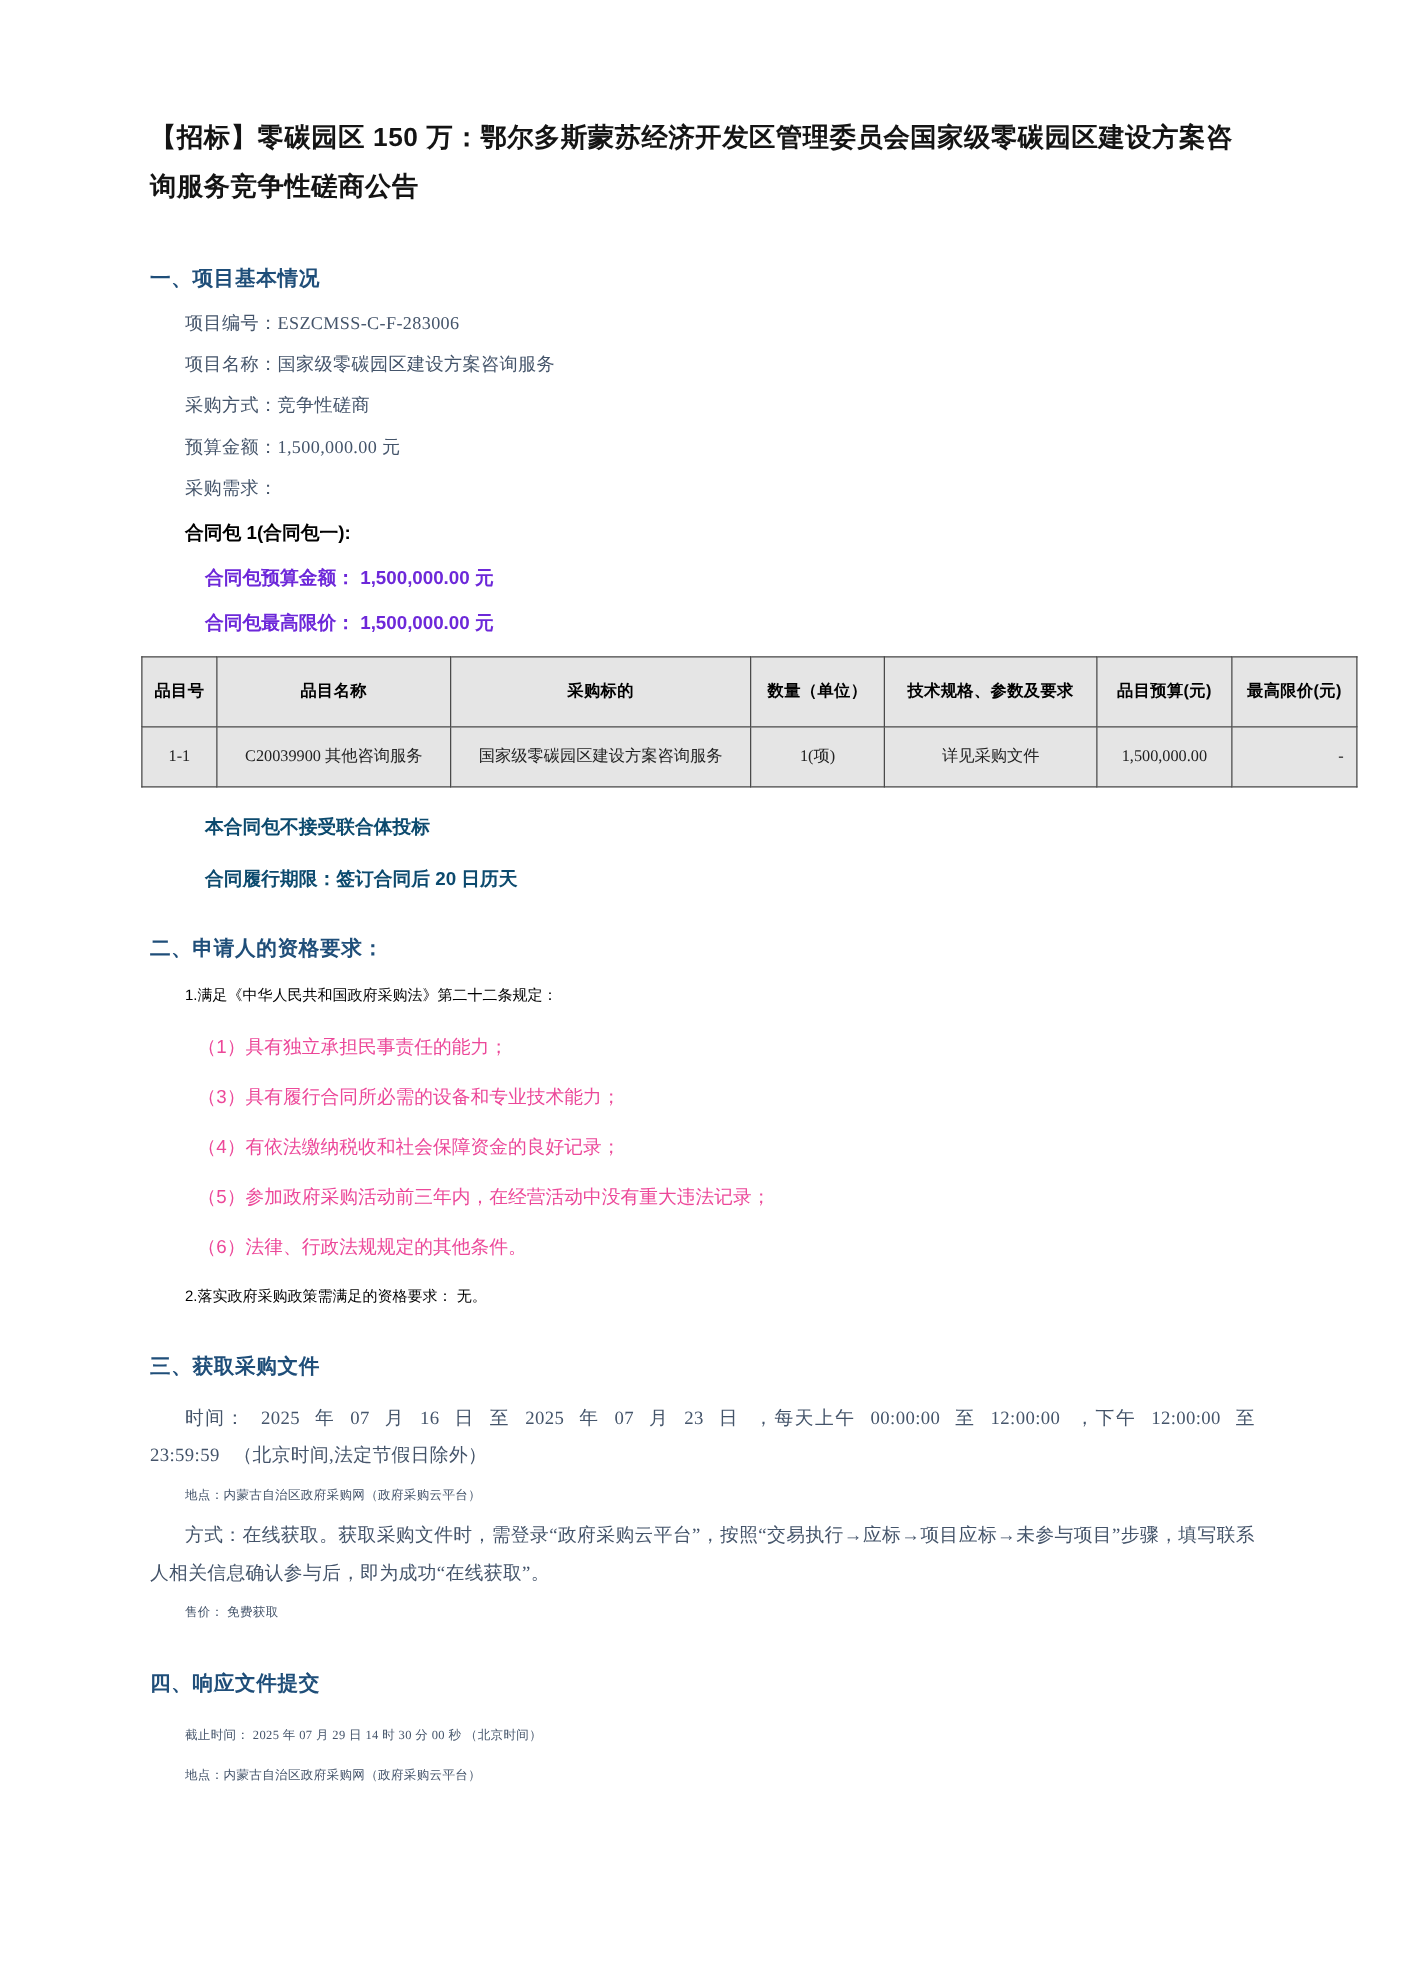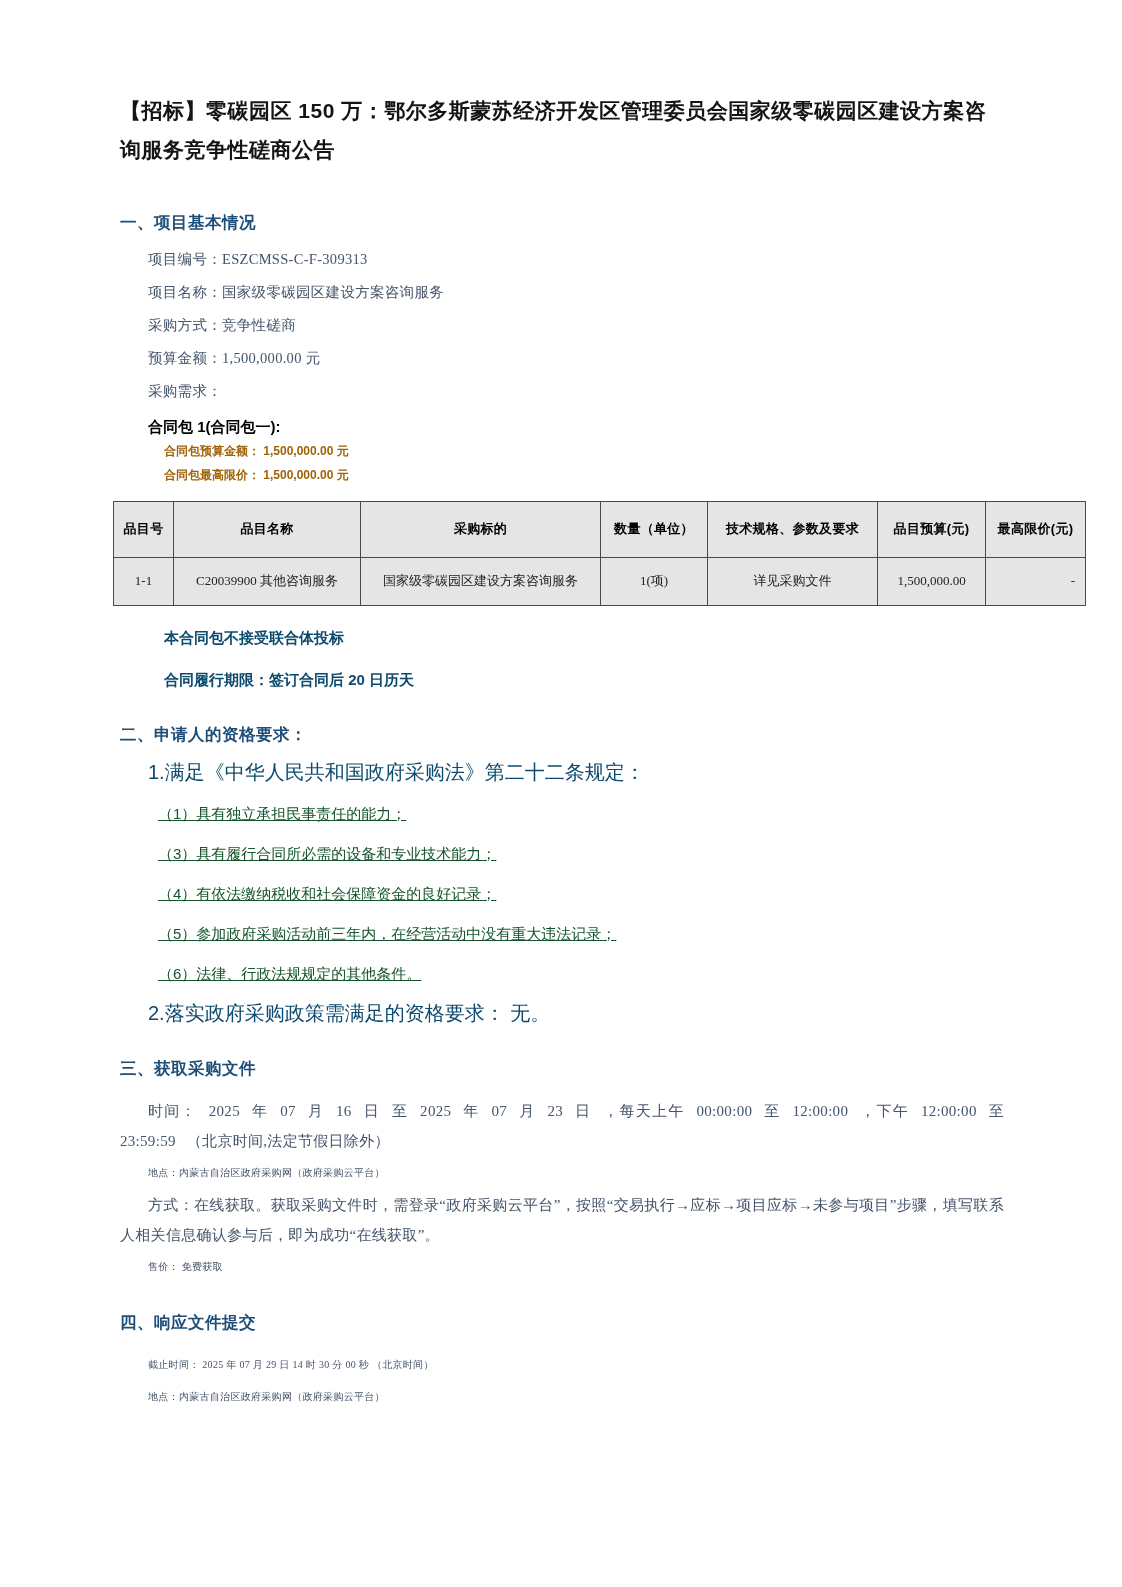--- a/index.html
+++ b/index.html
@@ -43,25 +43,25 @@
   }
   .pkg-title {
     font-size:15px;
     font-weight:600;
     color:#000;
     padding-left:28px;
     margin:16px 0 0 0;
     line-height:20px;
   }
   .pkg-line {
-    font-size:12px;
+    font-size:15px;
     font-weight:600;
-    color:#a16207;
+    color:#6d28d9;
     padding-left:44px;
-    margin-top:4px;
+    margin-top:16px;
     line-height:20px;
   }
   .table-wrap { margin:16px 0 0 -7px; }
   .items-table {
     border-collapse:collapse;
     table-layout:fixed;
     width:972px;
     background:#e5e5e5;
   }
   .items-table th, .items-table td {
@@ -88,33 +88,32 @@
   .items-table td.num-right { text-align:right; padding-right:10px; }
   .note-line {
     font-size:15px;
     font-weight:600;
     color:#0c4a6e;
     padding-left:44px;
     margin-top:22px;
     line-height:20px;
   }
   .qual-item {
-    font-size:20px;
-    color:#0c4a6e;
+    font-size:12px;
+    color:#000000;
     padding-left:28px;
     margin-bottom:20px;
     line-height:21px;
   }
   .qual-sub {
     font-size:15px;
-    color:#14532d;
+    color:#ec4899;
     padding-left:38px;
     margin-bottom:19px;
     line-height:21px;
-    text-decoration:underline;
   }
   .para {
     font-family:"Liberation Serif","DejaVu Serif",serif;
     font-size:15px;
     color:#44546a;
     line-height:30px;
     text-align:justify;
     text-indent:28px;
     letter-spacing:0.3px;
     margin-bottom:2px;
@@ -133,21 +132,21 @@
 </style>
 </head>
 <body>
 
 <div class="page">
 
   <h1 class="doc-title">【招标】零碳园区 150 万：鄂尔多斯蒙苏经济开发区管理委员会国家级零碳园区建设方案咨询服务竞争性磋商公告</h1>
 
   <section class="sec">
     <h2 class="sec-h">一、项目基本情况</h2>
-    <p class="field">项目编号：ESZCMSS-C-F-309313</p>
+    <p class="field">项目编号：ESZCMSS-C-F-283006</p>
     <p class="field">项目名称：国家级零碳园区建设方案咨询服务</p>
     <p class="field">采购方式：竞争性磋商</p>
     <p class="field">预算金额：1,500,000.00 元</p>
     <p class="field">采购需求：</p>
 
     <p class="pkg-title">合同包 1(合同包一):</p>
     <p class="pkg-line">合同包预算金额： 1,500,000.00 元</p>
     <p class="pkg-line">合同包最高限价： 1,500,000.00 元</p>
 
     <div class="table-wrap">

